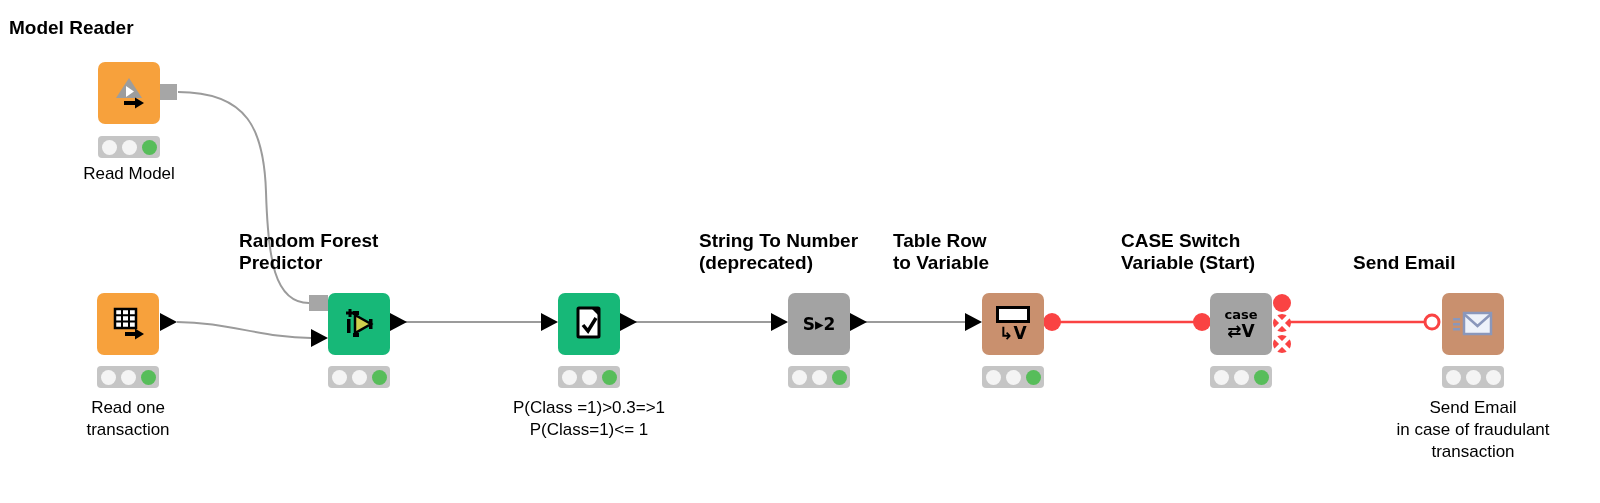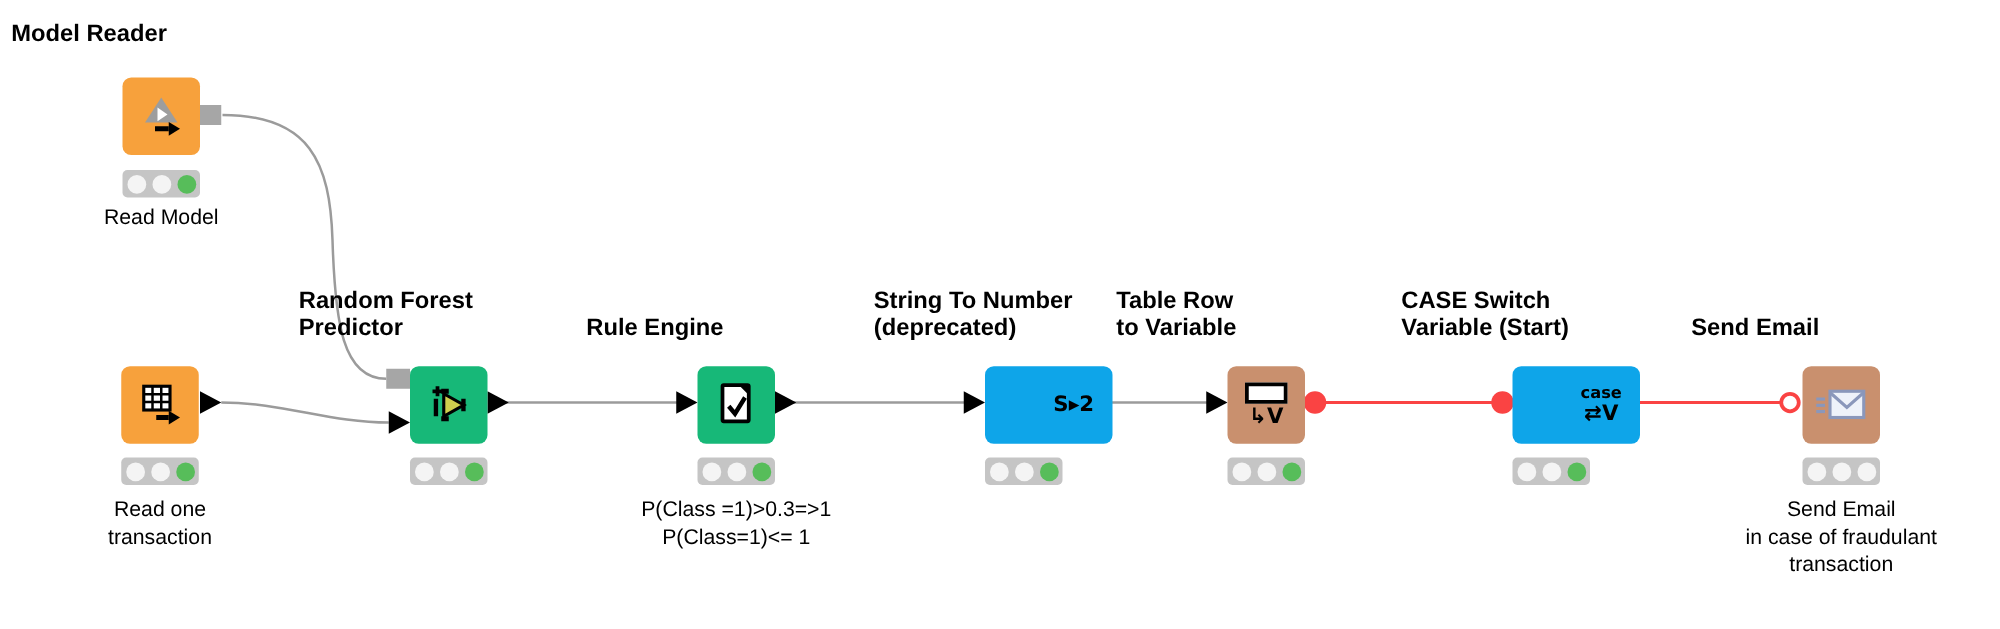--- a/index.html
+++ b/index.html
@@ -4,21 +4,21 @@
 <style>
   html,body{margin:0;padding:0;background:#fff;}
   body{width:1600px;height:503px;position:relative;overflow:hidden;
        font-family:"Liberation Sans",sans-serif;}
   .canvas{position:absolute;inset:0;width:1600px;height:503px;}
   svg.wires{position:absolute;left:0;top:0;z-index:0;}
   .node{position:absolute;width:62px;height:62px;border-radius:7px;z-index:1;
         display:flex;flex-direction:column;align-items:center;justify-content:center;}
   .node.orange{background:#F7A13C;}
   .node.green{background:#17B878;}
-  .node.yellow{background:#0ea5e9;padding-left:40px;}
+  .node.yellow{background:#a3a3a3;}
   .node.tan{background:#C9906E;}
   .title{position:absolute;width:240px;font-weight:bold;
          font-size:19px;line-height:22px;color:#000;white-space:pre-line;z-index:2;}
   .label{position:absolute;width:240px;text-align:center;font-size:17px;
          line-height:22px;color:#000;white-space:pre-line;z-index:2;}
   .lights{position:absolute;width:62px;height:22px;background:#C5C5C5;border-radius:4px;
           display:flex;align-items:center;justify-content:center;gap:5px;z-index:1;}
   .dot{width:15px;height:15px;border-radius:50%;background:#F4F4F4;}
   .dot.on{background:#57BD5A;}
   .icon-text{font-family:"DejaVu Sans",sans-serif;font-weight:bold;color:#000;
@@ -111,21 +111,20 @@
       <polygon points="15,10 31,19 15,28" fill="#CFCF4D" stroke="#000" stroke-width="2.5"></polygon>
       <rect x="29" y="14" width="3.5" height="10" fill="#000"></rect>
     </svg>
   </div>
   <div class="lights" style="left:328px;top:366px">
     <span class="dot"></span>
       <span class="dot"></span>
       <span class="dot on"></span>
   </div>
 
-  <div class="title" style="left:469px;top:252px">Rule Engine</div>
   <div class="node green" style="left:558px;top:293px">
     <svg width="34" height="38" viewBox="0 0 34 38">
       <rect x="6" y="3" width="21" height="29" rx="1" fill="#FFF" stroke="#000" stroke-width="3"></rect>
       <polygon points="19,3 27,11 27,3" fill="#000"></polygon>
       <path d="M11 20 L16 26 L24 13" stroke="#000" stroke-width="3.5" fill="none"></path>
     </svg>
   </div>
   <div class="lights" style="left:558px;top:366px">
     <span class="dot"></span>
       <span class="dot"></span>

